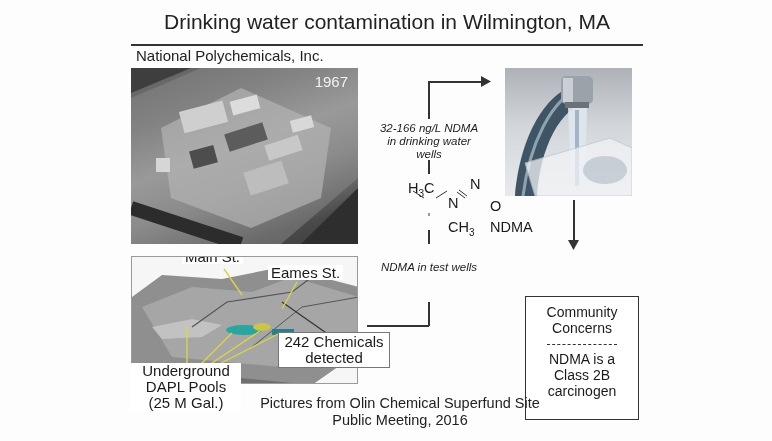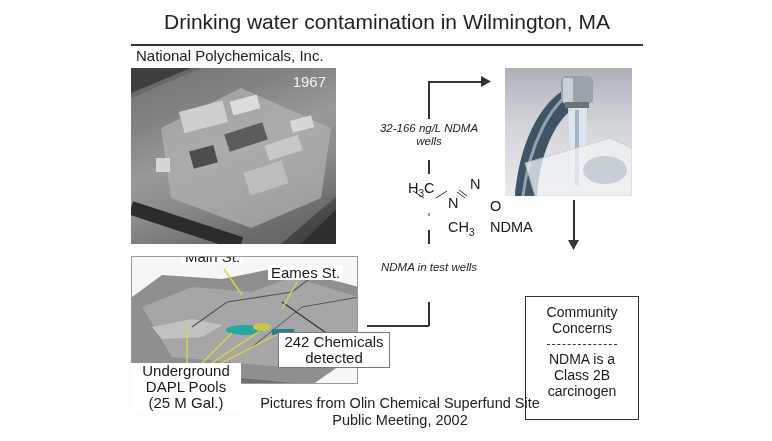--- a/index.html
+++ b/index.html
@@ -3,21 +3,21 @@
 <meta charset="utf-8">
 <style>
   html, body { margin: 0; padding: 0; }
   body { width: 772px; height: 441px; background: #fdfdfd; position: relative; overflow: hidden;
          font-family: "Liberation Sans", sans-serif; color: #1a1a1a; }
   .abs { position: absolute; }
   .title { left: 131px; top: 10px; width: 512px; text-align: center; font-size: 21px; color: #222; white-space: nowrap; }
   .rule { left: 131px; top: 44px; width: 512px; height: 1.5px; background: #333; }
   .subtitle { left: 136px; top: 47px; font-size: 15px; color: #222; white-space: nowrap; }
 
-  .aerial { left: 131px; top: 68px; width: 205px; height: 176px; overflow: hidden;
+  .aerial { left: 131px; top: 68px; width: 227px; height: 176px; overflow: hidden;
             background: linear-gradient(160deg, #5a5a5a 0%, #7c7c7c 25%, #a9a9a9 45%, #8d8d8d 62%, #4a4a4a 85%, #3a3a3a 100%); }
   .aerial .year { position: absolute; right: 10px; top: 5px; font-size: 15px; color: #f2f2f2; }
 
   .map { left: 131px; top: 256px; width: 227px; height: 128px; border: 1px solid #9a9a9a; box-sizing: border-box; background: #f6f6f6; overflow: hidden; }
 
   .label-box { position: absolute; background: #fff; font-size: 14px; color: #1a1a1a; text-align: center; line-height: 15px; white-space: nowrap; }
   .boxed { border: 1px solid #777; }
 
   .ital { font-style: italic; font-size: 11.5px; text-align: center; line-height: 13px; color: #1d1d1d; white-space: nowrap; }
   .line { position: absolute; background: #333; }
@@ -101,20 +101,21 @@
 <div class="line" style="left:428px; top:230px; width:1.5px; height:14px;"></div>
 <div class="line" style="left:428px; top:160px; width:1.5px; height:14px;"></div>
 <div class="line" style="left:428px; top:81px; width:1.5px; height:38px;"></div>
 <div class="line" style="left:428px; top:81px; width:54px; height:1.5px;"></div>
 <svg class="abs" style="left:481px; top:76px;" width="10" height="11">
   <polygon points="0,0 10,5.5 0,11" fill="#333"></polygon>
 </svg>
 
 <div class="abs ital" style="left:370px; top:122px; width:118px;">
   <div>32-166 ng/L NDMA</div>
+  <div>in drinking water</div>
   <div>wells</div>
 </div>
 
 <div class="abs chem" style="left:384px; top:180px;"><span>H</span><sub>3</sub><span>C</span></div>
 <div class="abs chem" style="left:424px; top:195px;">N</div>
 <div class="abs chem" style="left:446px; top:176px;">N</div>
 <div class="abs chem" style="left:466px; top:198px;">O</div>
 <svg class="abs" style="left:405px; top:186px;" width="70" height="30">
   <line x1="8" y1="5" x2="19" y2="12" stroke="#333" stroke-width="1"></line>
   <line x1="31" y1="12" x2="42" y2="5" stroke="#333" stroke-width="1"></line>
@@ -152,14 +153,14 @@
   <div style="margin-top:7px;">Community</div>
   <div>Concerns</div>
   <div class="dash"></div>
   <div>NDMA is a</div>
   <div>Class 2B</div>
   <div>carcinogen</div>
 </div>
 
 <div class="abs credit">
   <div>Pictures from Olin Chemical Superfund Site</div>
-  <div>Public Meeting, 2002</div>
+  <div>Public Meeting, 2016</div>
 </div>
 
 </body></html>

